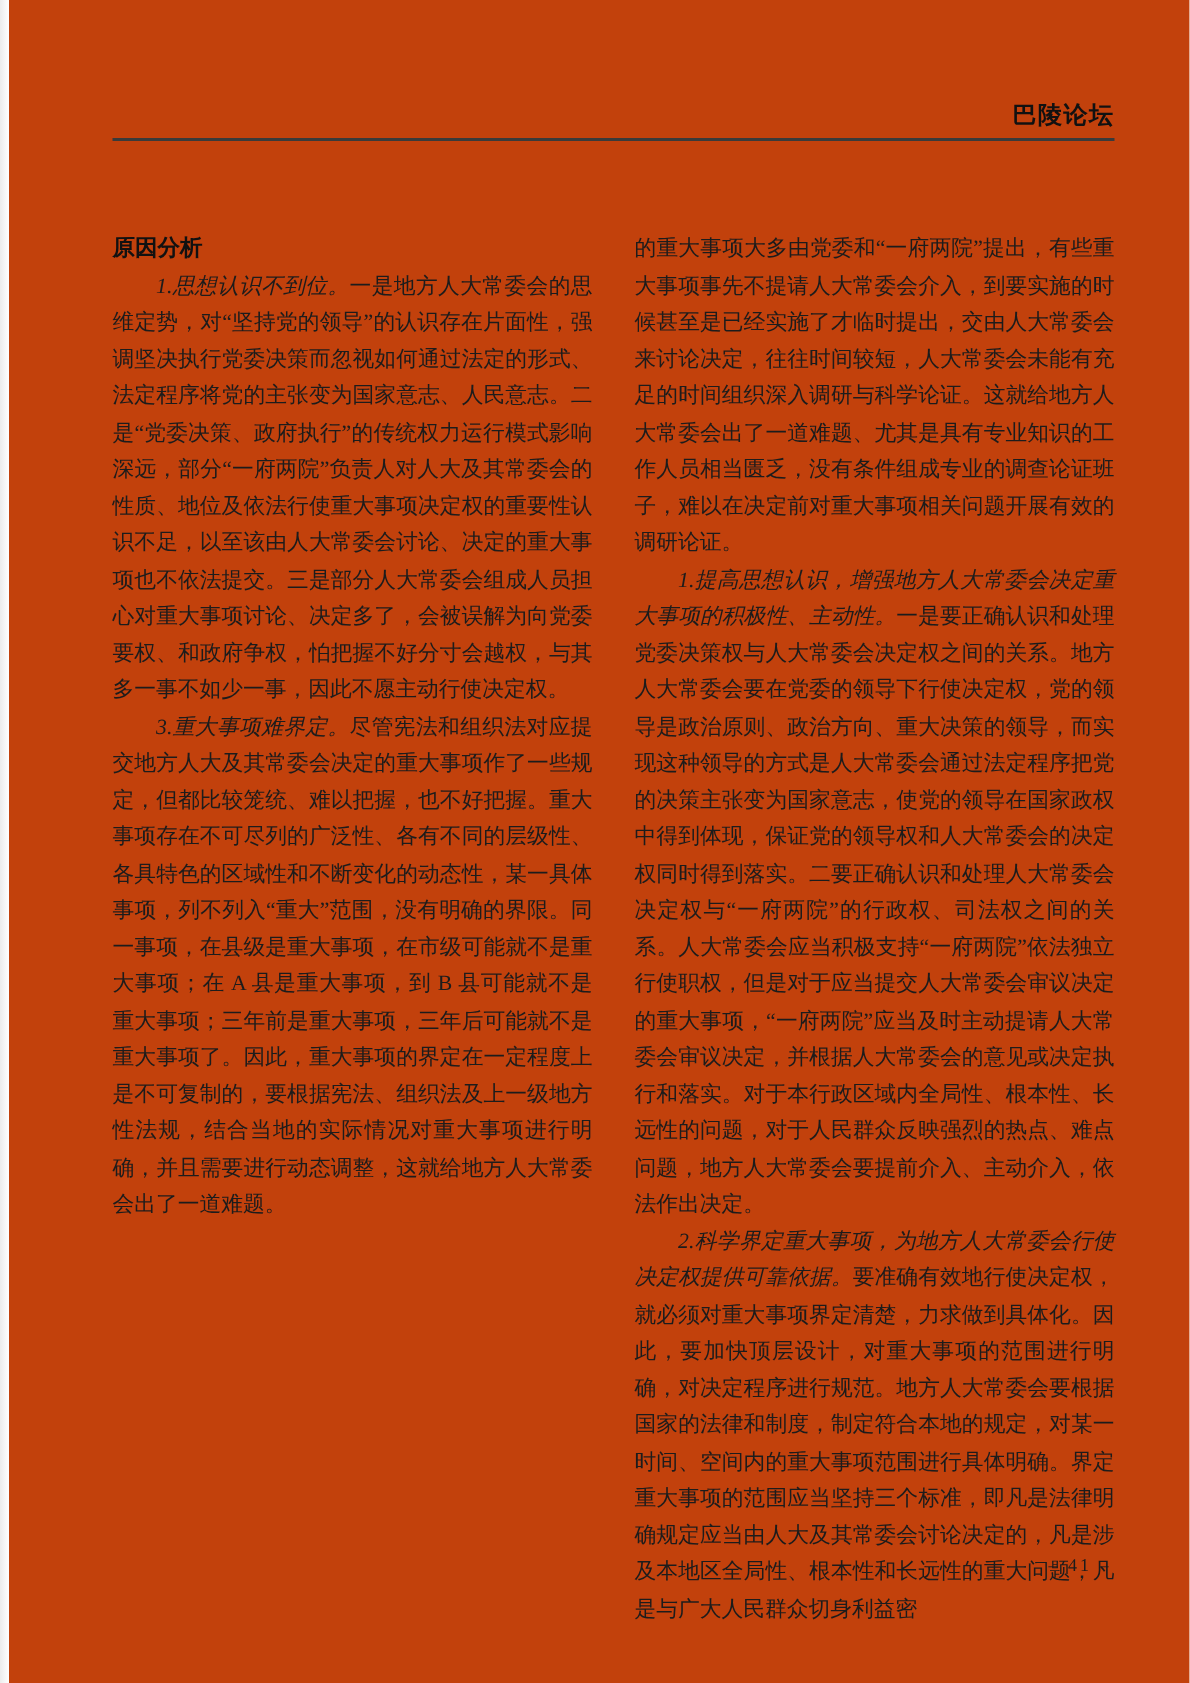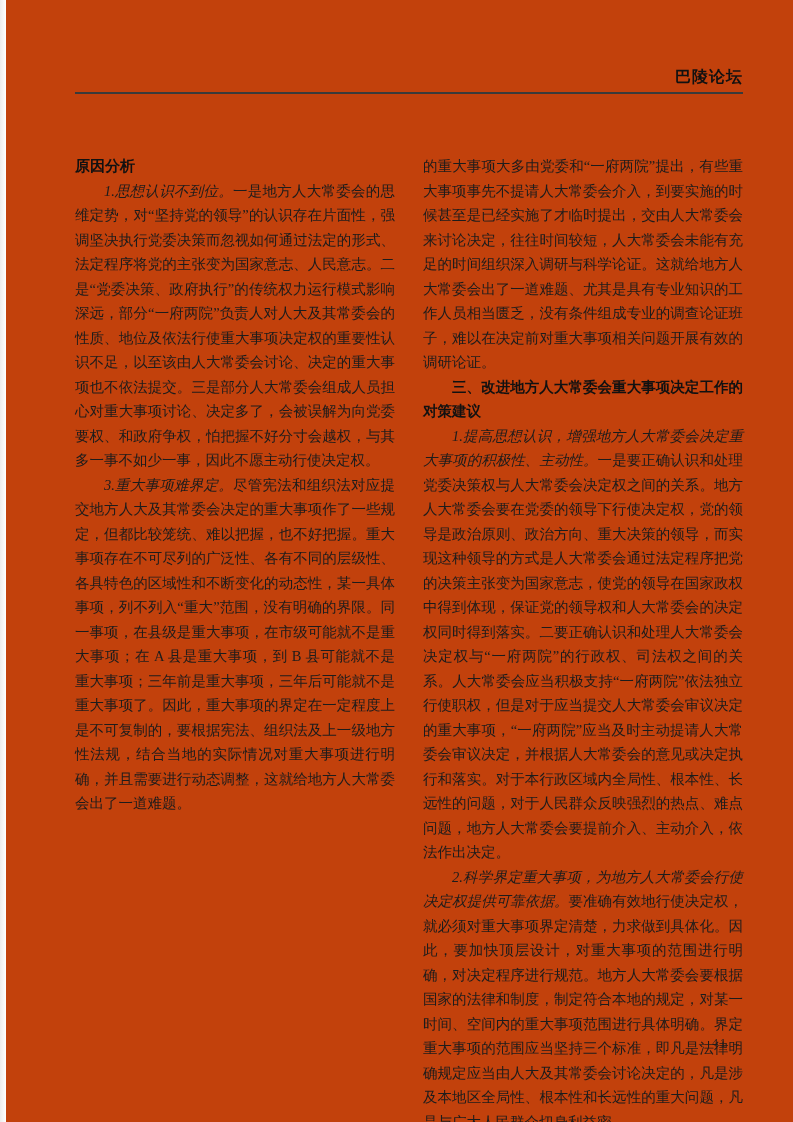--- a/index.html
+++ b/index.html
@@ -108,21 +108,20 @@
       <p><span class="lead">1.思想认识不到位。</span><span>一是地方人大常委会的思维定势，对“坚持党的领导”的认识存在片面性，强调坚决执行党委决策而忽视如何通过法定的形式、法定程序将党的主张变为国家意志、人民意志。二是“党委决策、政府执行”的传统权力运行模式影响深远，部分“一府两院”负责人对人大及其常委会的性质、地位及依法行使重大事项决定权的重要性认识不足，以至该由人大常委会讨论、决定的重大事项也不依法提交。三是部分人大常委会组成人员担心对重大事项讨论、决定多了，会被误解为向党委要权、和政府争权，怕把握不好分寸会越权，与其多一事不如少一事，因此不愿主动行使决定权。</span></p>
 
 
       <p><span class="lead">3.重大事项难界定。</span><span>尽管宪法和组织法对应提交地方人大及其常委会决定的重大事项作了一些规定，但都比较笼统、难以把握，也不好把握。重大事项存在不可尽列的广泛性、各有不同的层级性、各具特色的区域性和不断变化的动态性，某一具体事项，列不列入“重大”范围，没有明确的界限。同一事项，在县级是重大事项，在市级可能就不是重大事项；在 A 县是重大事项，到 B 县可能就不是重大事项；三年前是重大事项，三年后可能就不是重大事项了。因此，重大事项的界定在一定程度上是不可复制的，要根据宪法、组织法及上一级地方性法规，结合当地的实际情况对重大事项进行明确，并且需要进行动态调整，这就给地方人大常委会出了一道难题。</span></p>
 
     </div>
 
     <div class="col">
       <p class="continuation">的重大事项大多由党委和“一府两院”提出，有些重大事项事先不提请人大常委会介入，到要实施的时候甚至是已经实施了才临时提出，交由人大常委会来讨论决定，往往时间较短，人大常委会未能有充足的时间组织深入调研与科学论证。这就给地方人大常委会出了一道难题、尤其是具有专业知识的工作人员相当匮乏，没有条件组成专业的调查论证班子，难以在决定前对重大事项相关问题开展有效的调研论证。</p>
 
-      <p class="section-heading">三、改进地方人大常委会重大事项决定工作的对策建议</p>
 
       <p><span class="lead">1.提高思想认识，增强地方人大常委会决定重大事项的积极性、主动性。</span><span>一是要正确认识和处理党委决策权与人大常委会决定权之间的关系。地方人大常委会要在党委的领导下行使决定权，党的领导是政治原则、政治方向、重大决策的领导，而实现这种领导的方式是人大常委会通过法定程序把党的决策主张变为国家意志，使党的领导在国家政权中得到体现，保证党的领导权和人大常委会的决定权同时得到落实。二要正确认识和处理人大常委会决定权与“一府两院”的行政权、司法权之间的关系。人大常委会应当积极支持“一府两院”依法独立行使职权，但是对于应当提交人大常委会审议决定的重大事项，“一府两院”应当及时主动提请人大常委会审议决定，并根据人大常委会的意见或决定执行和落实。对于本行政区域内全局性、根本性、长远性的问题，对于人民群众反映强烈的热点、难点问题，地方人大常委会要提前介入、主动介入，依法作出决定。</span></p>
 
       <p><span class="lead">2.科学界定重大事项，为地方人大常委会行使决定权提供可靠依据。</span><span>要准确有效地行使决定权，就必须对重大事项界定清楚，力求做到具体化。因此，要加快顶层设计，对重大事项的范围进行明确，对决定程序进行规范。地方人大常委会要根据国家的法律和制度，制定符合本地的规定，对某一时间、空间内的重大事项范围进行具体明确。界定重大事项的范围应当坚持三个标准，即凡是法律明确规定应当由人大及其常委会讨论决定的，凡是涉及本地区全局性、根本性和长远性的重大问题，凡是与广大人民群众切身利益密</span></p>
     </div>
 
   </div>
 
   <div class="page-number">– 41 –</div>
 

